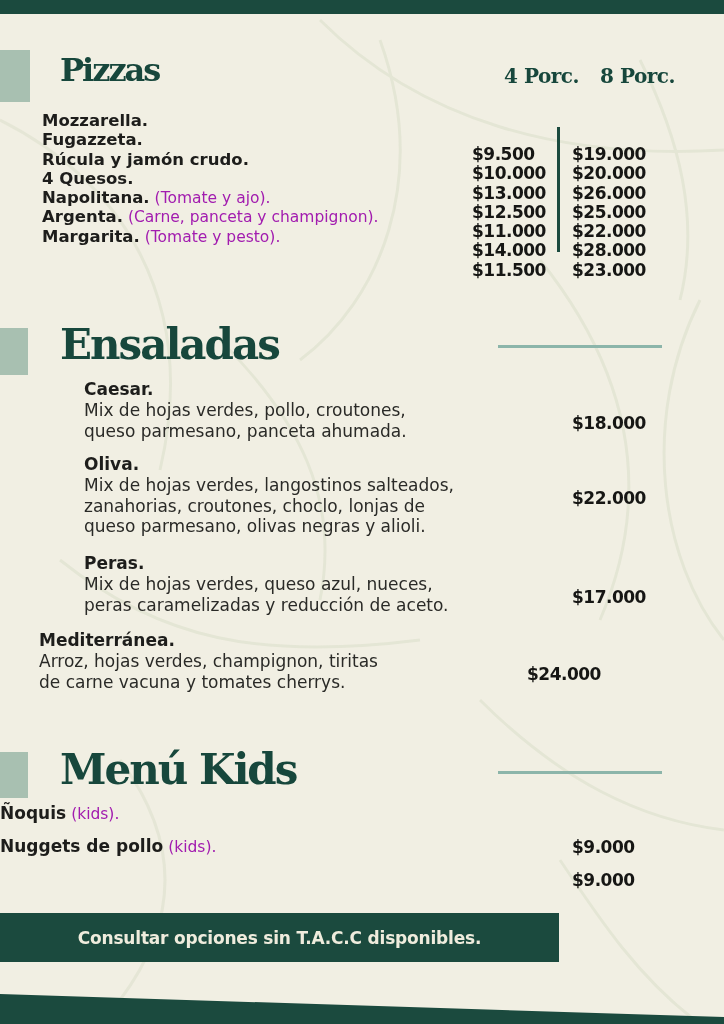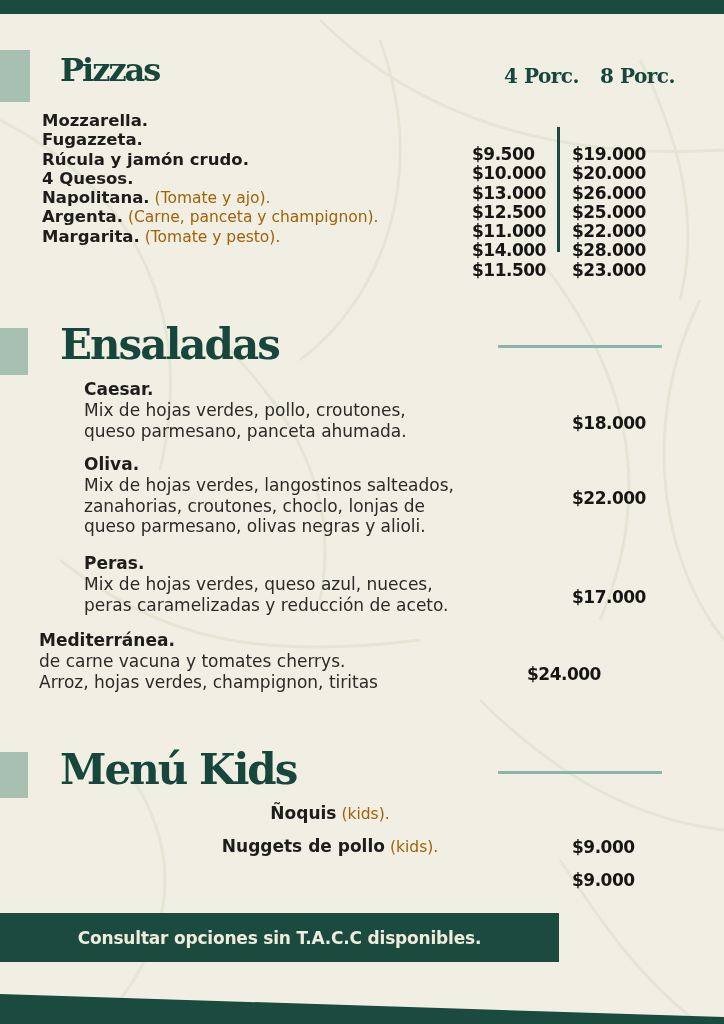--- a/index.html
+++ b/index.html
@@ -63,21 +63,21 @@
 
   .pizza-list { position: absolute; left: 0; top: 111px; width: 724px; }
   .p-row {
     position: relative;
     height: 19.3px; line-height: 19.3px;
     padding-left: 42px;
     font-size: 16.5px; font-weight: bold;
     white-space: nowrap;
   }
   .note {
-    color: #a16207;
+    color: #a21caf;
     font-weight: normal;
     font-size: 15.5px;
     margin-left: 5px;
   }
   .price {
     position: absolute; top: 0;
     font-weight: bold; font-size: 17px;
     letter-spacing: -0.5px;
     color: #161614;
     margin-top: 34px;
@@ -106,22 +106,22 @@
   }
   .salad-head .price { left: 488px; } 
   .desc-line {
     line-height: 20.6px;
     font-size: 17px;
     color: #2a2a27;
   }
 
   .kids-row {
     position: absolute; left: 0; width: 576px;
-    padding-left: 84px; box-sizing: border-box;
-    line-height: 20px; font-size: 17px; font-weight: bold; text-align: center;
+    box-sizing: border-box;
+    line-height: 20px; font-size: 17px; font-weight: bold;
   }
   .kids-row .price { left: 572px; }
   .kids-0 { top: 803px; }
   .kids-1 { top: 836px; }
 
   .tacc-banner {
     position: absolute; left: 0; top: 913px;
     width: 559px; height: 49px;
     background: #1b4a3e;
     display: flex; align-items: center; justify-content: center;
@@ -235,22 +235,22 @@
     </div>
     <div class="desc-line">Mix de hojas verdes, queso azul, nueces,</div>
     <div class="desc-line">peras caramelizadas y reducción de aceto.</div>
   </div>
 
   <div class="salad salad-3">
     <div class="salad-head">
       <span>Mediterránea.</span>
       <span class="price">$24.000</span>
     </div>
+    <div class="desc-line">Arroz, hojas verdes, champignon, tiritas</div>
     <div class="desc-line">de carne vacuna y tomates cherrys.</div>
-    <div class="desc-line">Arroz, hojas verdes, champignon, tiritas</div>
   </div>
 
   <div class="section-marker marker-kids"></div>
   <h2 class="section-title title-kids">Menú Kids</h2>
   <div class="rule rule-kids"></div>
 
   <div class="kids-row kids-0">
     <span>Ñoquis</span><span class="note">(kids).</span>
     <span class="price">$9.000</span>
   </div>

